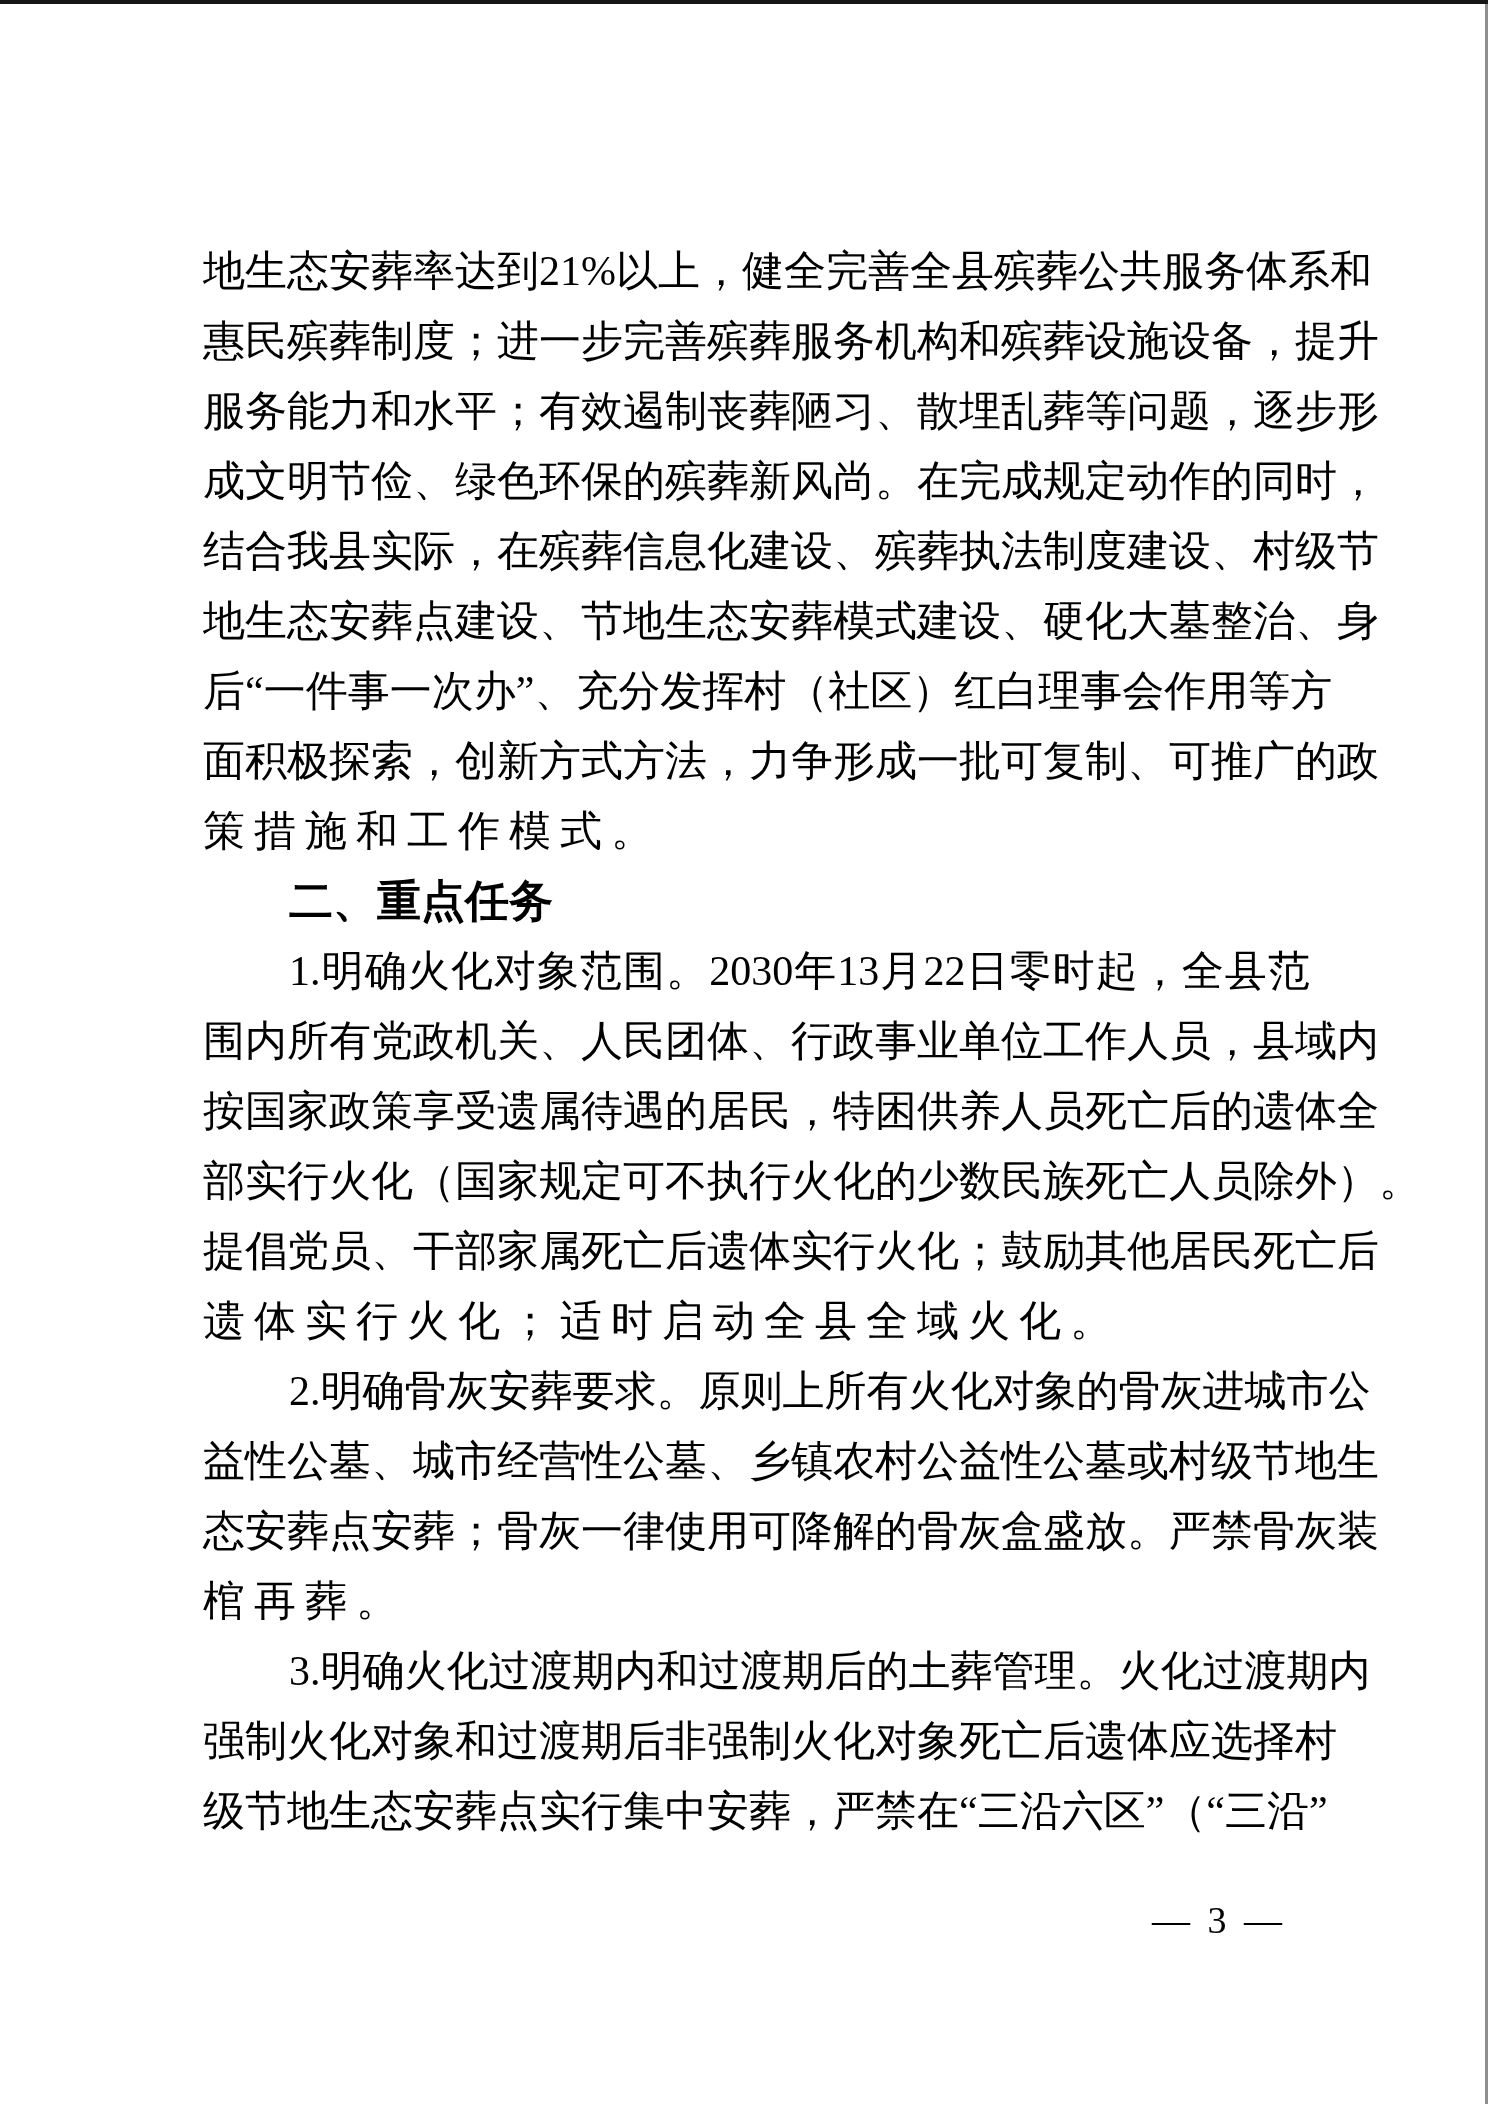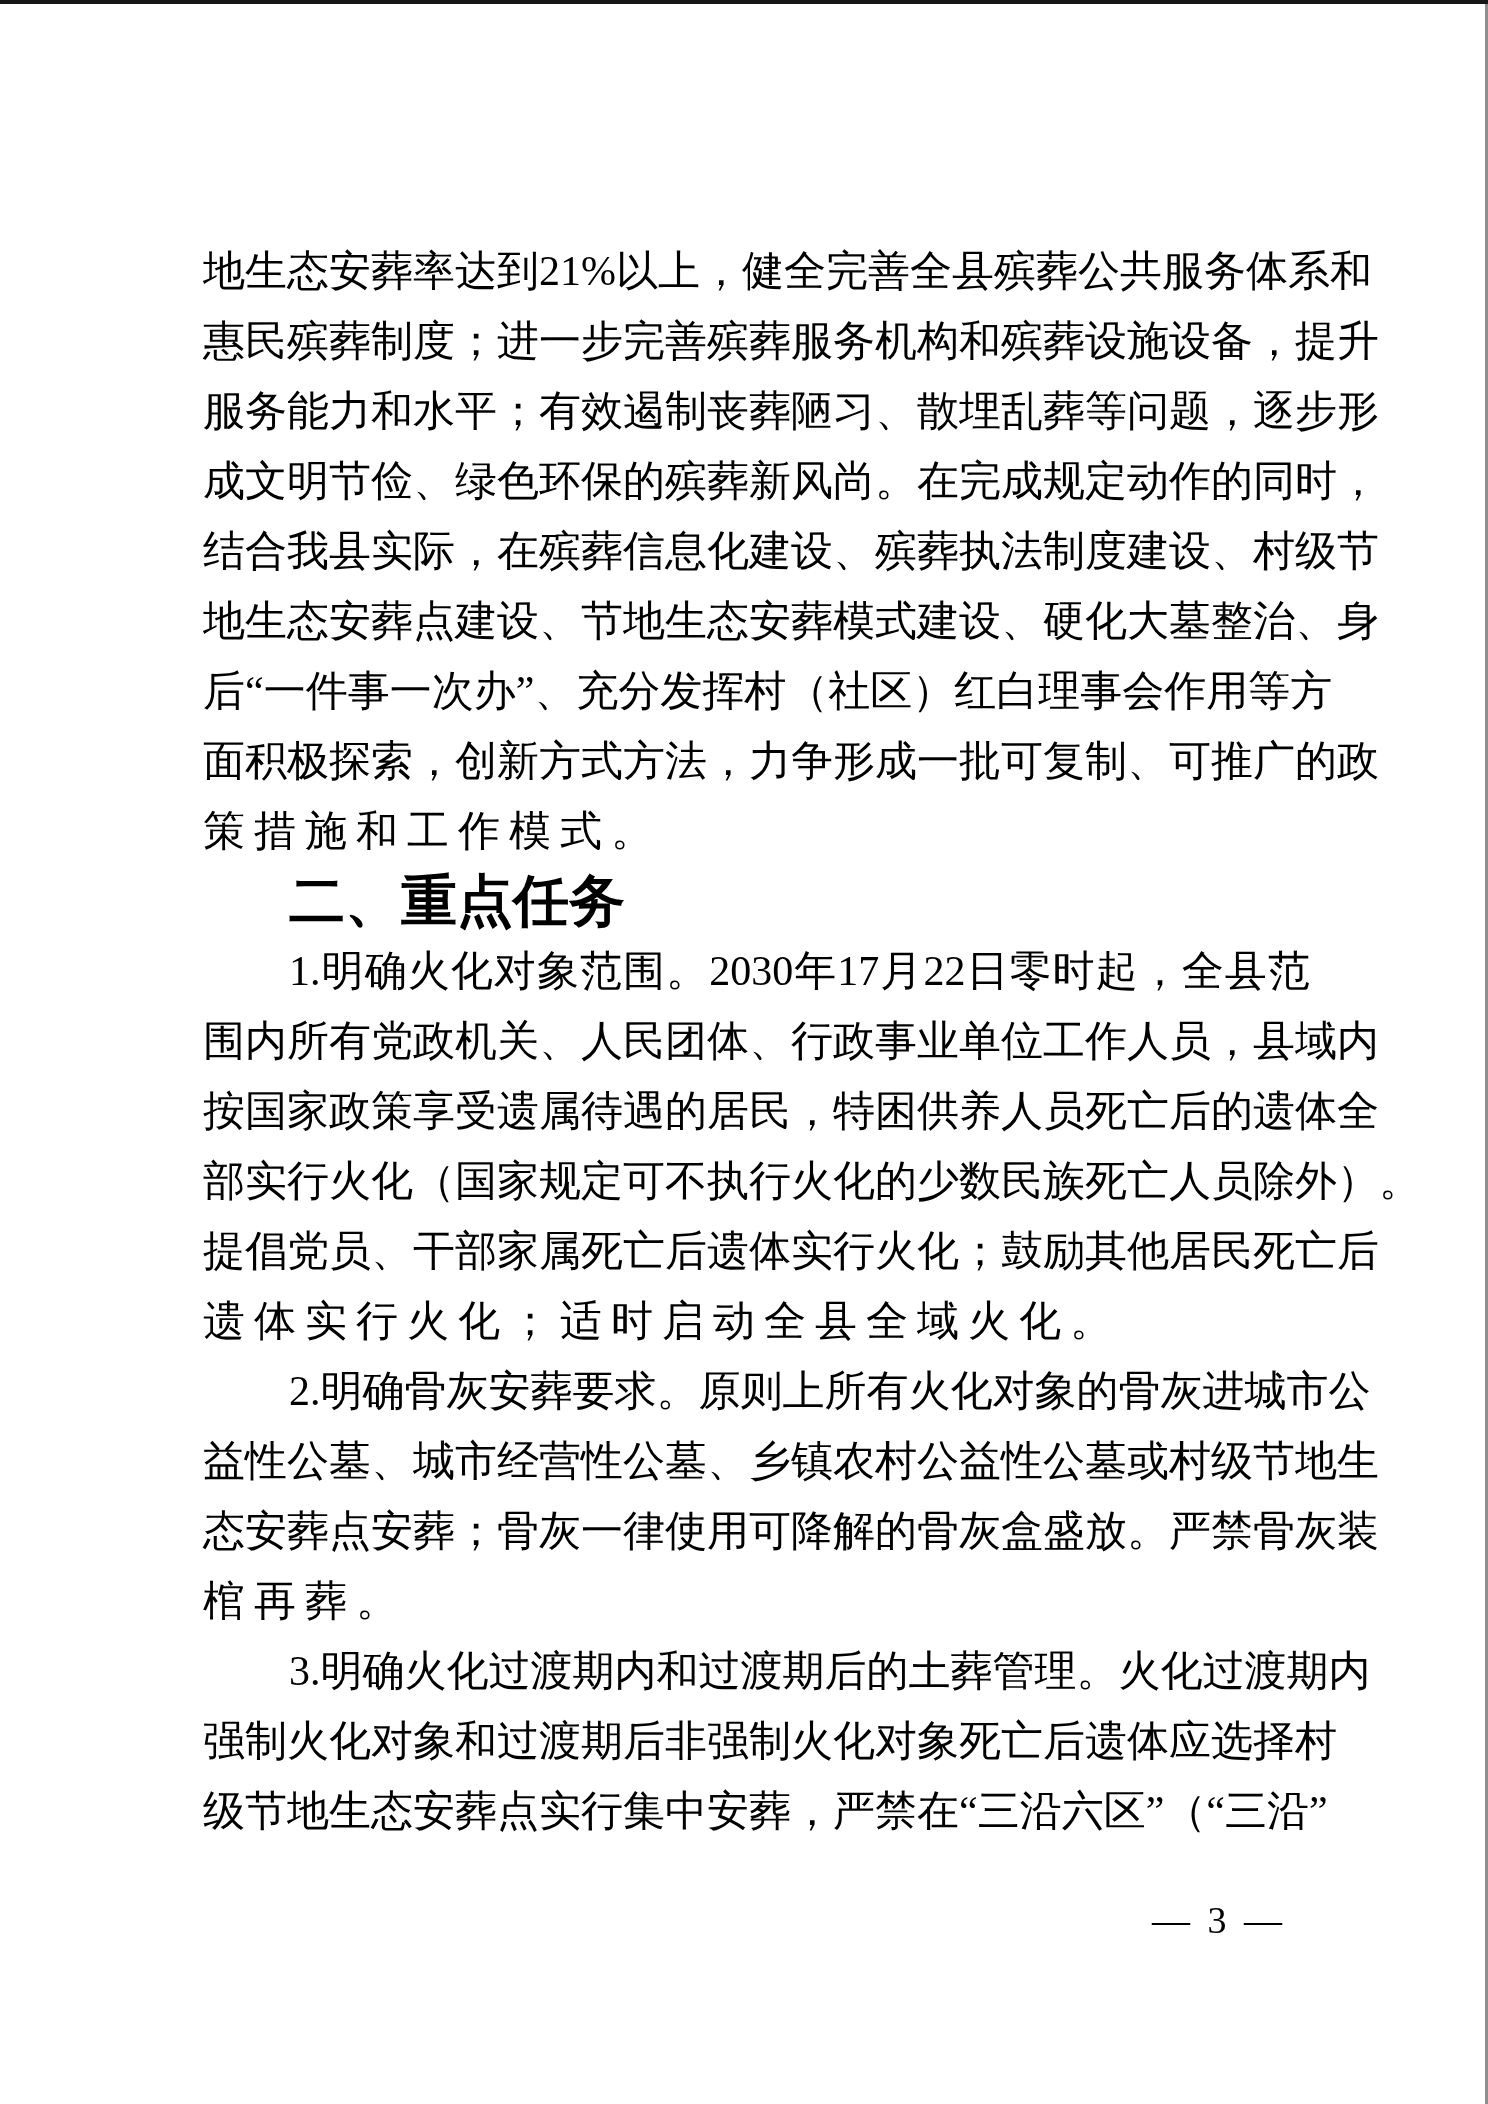--- a/index.html
+++ b/index.html
@@ -6,21 +6,21 @@
   .page{position:relative;width:1488px;height:2104px;background:#ffffff;overflow:hidden;
         font-family:"Liberation Serif","DejaVu Serif",serif;color:#000;}
   .top-edge{position:absolute;top:0;left:0;width:1488px;height:4px;background:#161616;}
   .right-edge{position:absolute;top:4px;right:0;width:3px;height:2100px;background:#8f8f8f;}
   .text-block{position:absolute;left:203px;top:236px;width:1107px;}
   .ln{height:70px;font-size:42px;line-height:70px;white-space:nowrap;}
   .split{display:flex;align-items:baseline;white-space:normal;}
   .just{justify-content:space-between;}
   .last{justify-content:flex-start;gap:9px;}
   .ind{padding-left:86px;}
-  .h1{font-family:"DejaVu Sans","Liberation Sans",sans-serif;font-weight:bold;font-size:56px;}
+  .h1{font-family:"DejaVu Sans","Liberation Sans",sans-serif;font-weight:bold;font-size:44px;}
   .h2{font-weight:bold;}
   .page-num{position:absolute;top:1900px;left:1152px;font-size:38px;line-height:40px;
             letter-spacing:4px;white-space:nowrap;}
 </style>
 </head>
 <body>
 
 <div class="page">
   <div class="top-edge"></div>
   <div class="right-edge"></div>
@@ -285,21 +285,21 @@
         <span>确</span>
         <span>火</span>
         <span>化</span>
         <span>对</span>
         <span>象</span>
         <span>范</span>
         <span>围</span>
         <span>。</span>
         <span>2030</span>
         <span>年</span>
-        <span>17</span>
+        <span>13</span>
         <span>月</span>
         <span>22</span>
         <span>日</span>
         <span>零</span>
         <span>时</span>
         <span>起</span>
         <span>，</span>
         <span>全</span>
         <span>县</span>
         <span>范</span>

